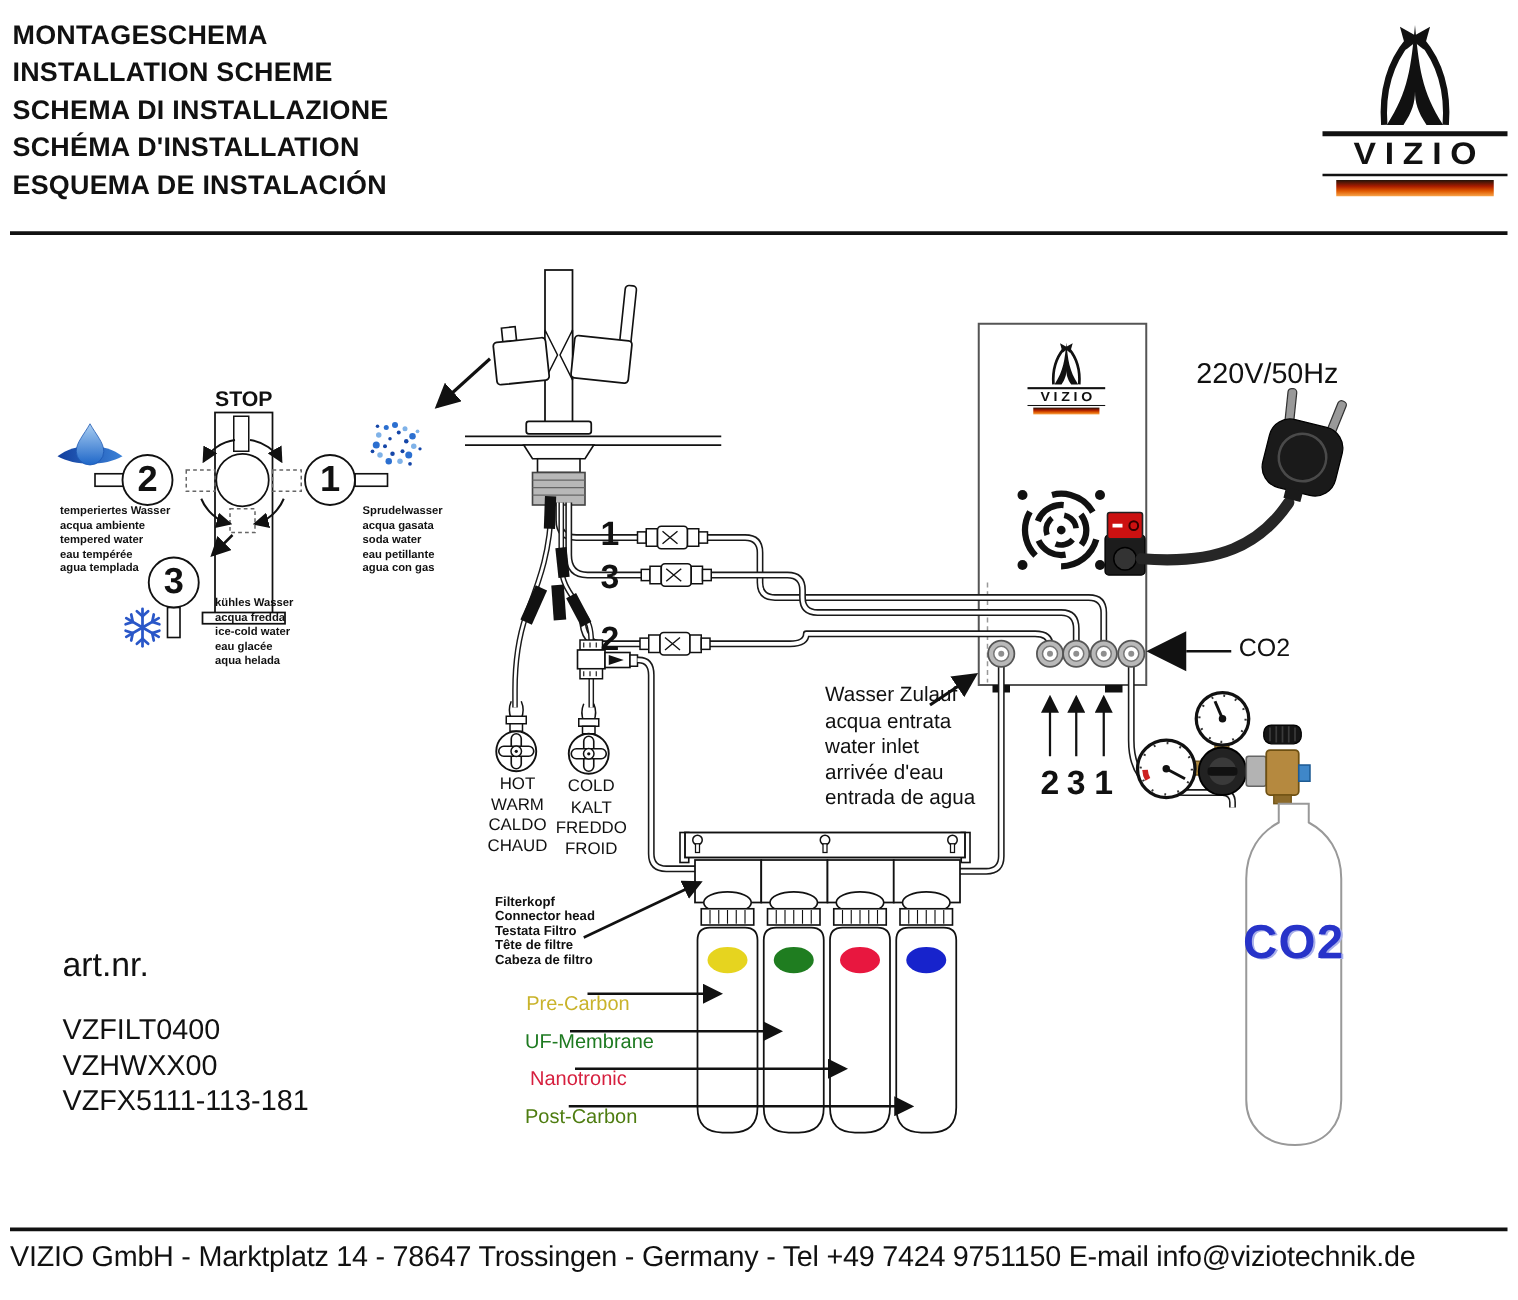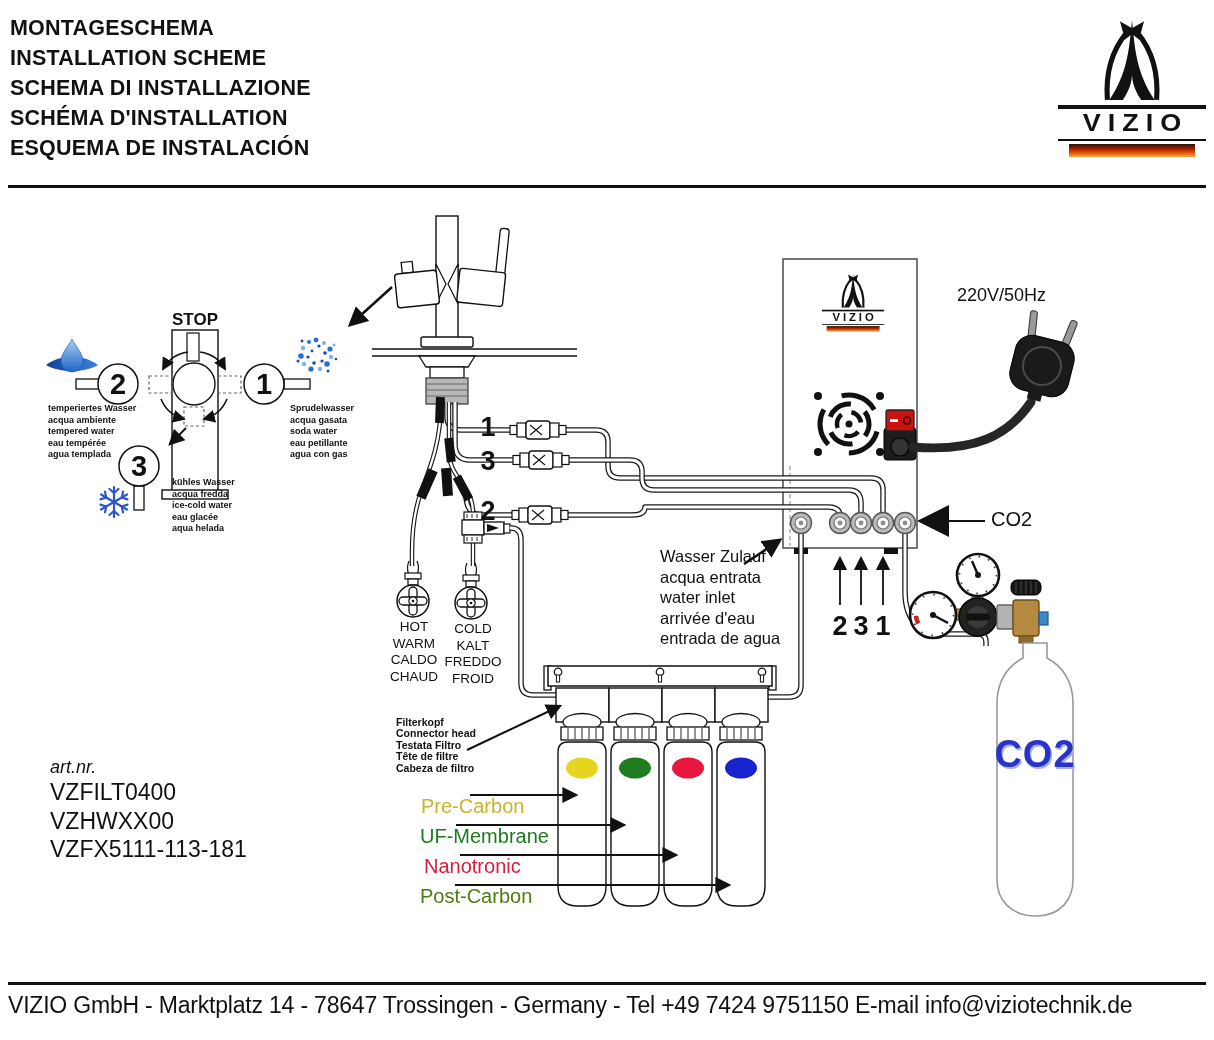--- a/index.html
+++ b/index.html
@@ -24,30 +24,30 @@
   .logo-bar{height:13px;margin:3px 11px 0 11px;
             background:linear-gradient(180deg,#23150a 0%,#a81b00 38%,#e05a00 68%,#f7a54a 100%);}
   
   .stop-label{left:195px;top:310px;transform:translateX(-50%);font-weight:bold;font-size:17px;text-align:center;}
   .circle-num{font-weight:bold;font-size:29px;transform:translate(-50%,-50%);}
   .small5{font-weight:bold;font-size:9px;line-height:11.5px;}
   .hose-num{font-weight:bold;font-size:27px;transform:translateX(-50%);}
   .valve-label{font-size:13.5px;line-height:16.5px;text-align:center;transform:translateX(-50%);}
   .fk5{font-weight:bold;font-size:10.5px;line-height:11.4px;margin-top:20px;}
   .wz5{font-size:16.5px;line-height:20.5px;}
-  .power-label{left:957px;top:285px;font-size:18px;}
+  .power-label{left:957px;top:285px;font-size:23px;}
   .co2-port-label{left:991px;top:508px;font-size:20px;}
   .port-num{font-weight:bold;font-size:27px;transform:translateX(-50%);}
-  .flabel{font-size:20px;}
+  .flabel{font-size:16px;}
   .fl0{left:421px;top:795px;color:#c9b32b;}
   .fl1{left:420px;top:825px;color:#1e7a21;}
   .fl2{left:424px;top:855px;color:#d61f3e;}
   .fl3{left:420px;top:885px;color:#4d7c0f;}
   .art-block{left:50px;top:757px;}
-  .art-label{font-size:18px;margin-bottom:0;font-style:italic;}
+  .art-label{font-size:27px;margin-bottom:21px;}
   .art-item{font-size:23px;line-height:28.5px;}
   .art-muted{color:#8a8a8a;}
   .bottle-label{left:1035px;top:733px;transform:translateX(-50%);font-weight:bold;font-size:38px;
                 color:#2733c9;text-shadow:1.5px 1.5px 0 #a9b0ea;letter-spacing:1px;}
   .footer-text{left:8px;top:992px;font-size:23px;white-space:nowrap;letter-spacing:-.2px;}
   
   .ln{stroke:#111;fill:none;}
   .wf{fill:#fff;stroke:#111;}
   .to{fill:none;stroke:#1a1a1a;stroke-width:5.5;stroke-linejoin:round;}
   .ti{fill:none;stroke:#fff;stroke-width:3;stroke-linejoin:round;}

